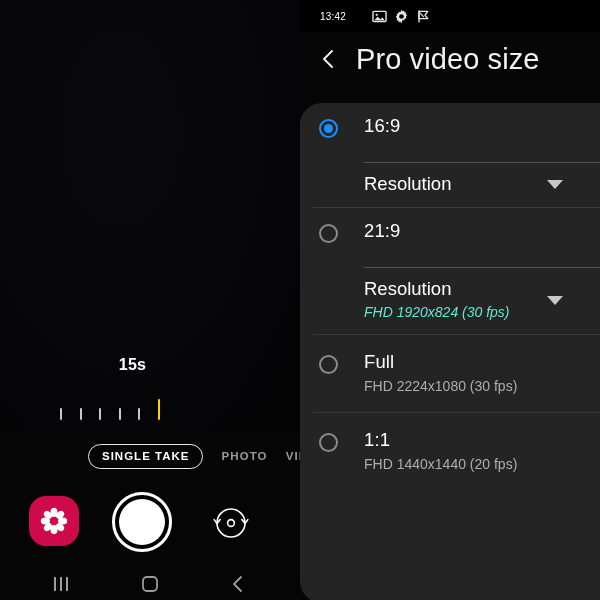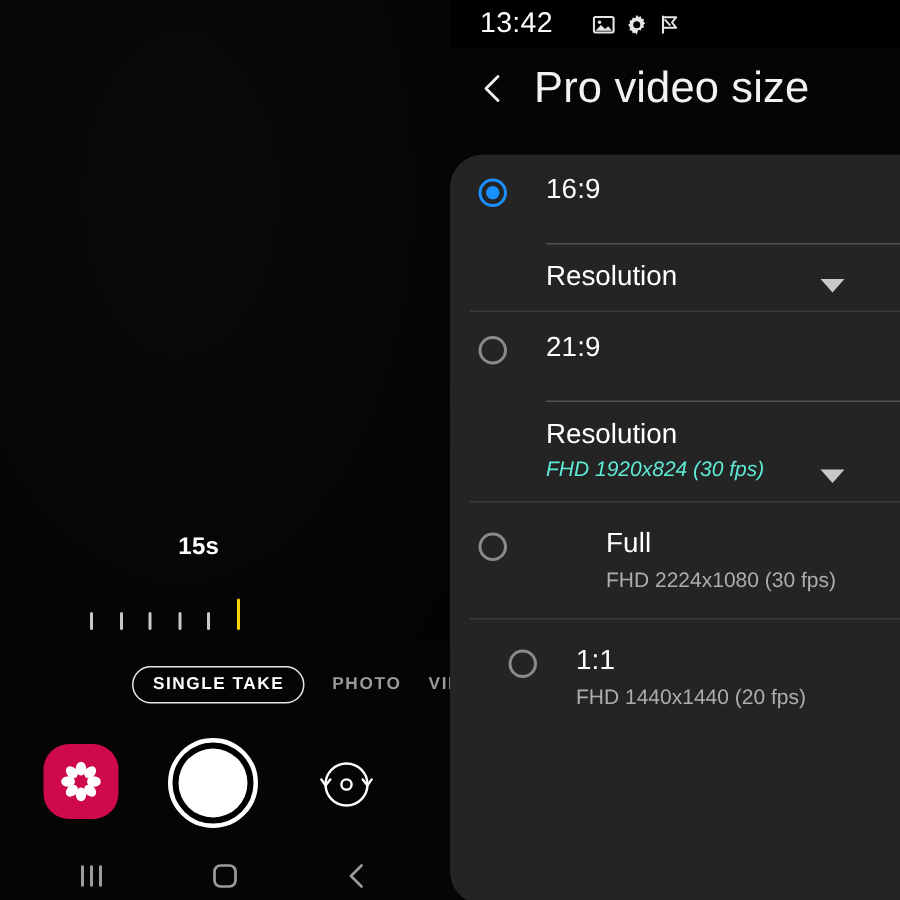--- a/index.html
+++ b/index.html
@@ -179,21 +179,21 @@
     width: 300px;
     height: 32px;
     display: flex;
     align-items: center;
     padding-left: 20px;
     gap: 7px;
     background: #000;
   }
   #status-time {
     color: #ffffff;
-    font-size: 19px;
+    font-size: 10px;
     letter-spacing: 0.2px;
     margin-right: 19px;
   }
   .status-icon {
     display: flex;
     align-items: center;
     justify-content: center;
   }
 
   #page-header {
@@ -297,21 +297,21 @@
   .inset-divider {
     height: 1px;
     background: #525252;
     margin-left: 64px;
     margin-top: 11px;
   }
 
   
   .resolution-row {
     display: flex;
-    align-items: flex-end;
+    align-items: center;
     padding: 10px 0 12px 64px;
   }
   .resolution-text {
     flex: 1 1 auto;
     min-width: 0;
   }
   .resolution-label {
     color: #ffffff;
     font-size: 18.5px;
     line-height: 22px;
@@ -492,33 +492,33 @@
         </div>
         <div class="caret">
           <div class="caret-tri"></div>
         </div>
       </div>
     </div>
 
     <div class="group-divider"></div>
 
     <div class="option-group">
-      <div class="option-row" style="padding-top:16px; padding-bottom:16px;gap:40px;">
+      <div class="option-row" style="padding-top:16px; padding-bottom:16px;">
         <div class="radio"></div>
         <div class="option-text">
           <div class="option-title">Full</div>
           <div class="option-sub">FHD 2224x1080 (30 fps)</div>
         </div>
       </div>
     </div>
 
     <div class="group-divider"></div>
 
     <div class="option-group">
-      <div class="option-row" style="padding-top:16px; padding-bottom:16px;margin-left:20px;">
+      <div class="option-row" style="padding-top:16px; padding-bottom:16px;">
         <div class="radio"></div>
         <div class="option-text">
           <div class="option-title">1:1</div>
           <div class="option-sub">FHD 1440x1440 (20 fps)</div>
         </div>
       </div>
     </div>
 
   </div>
 

